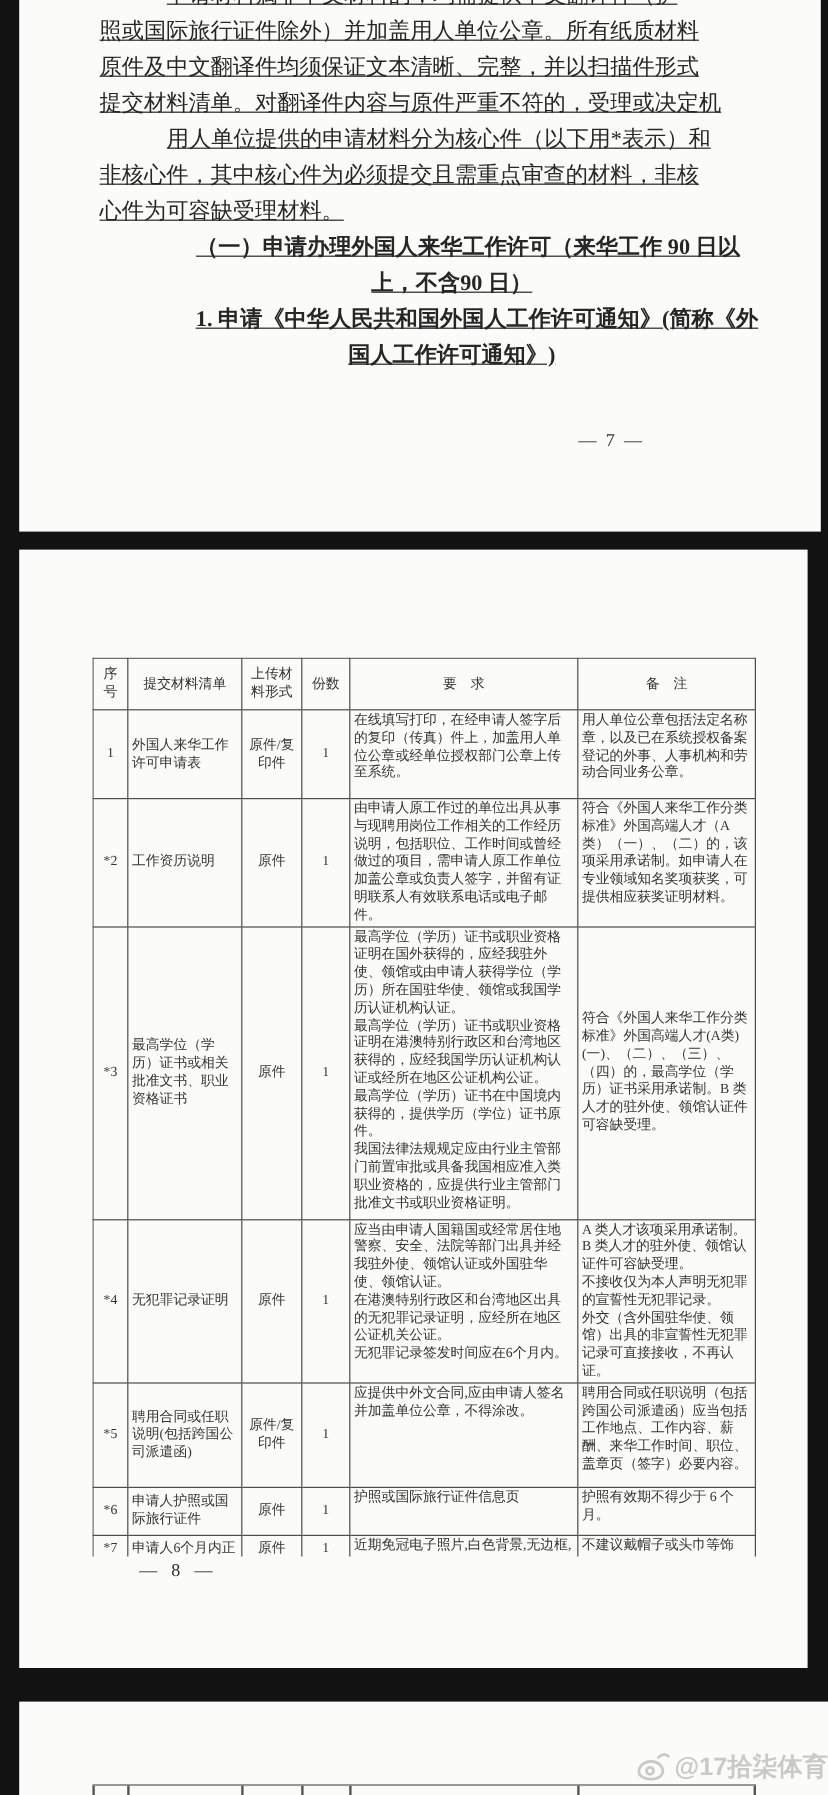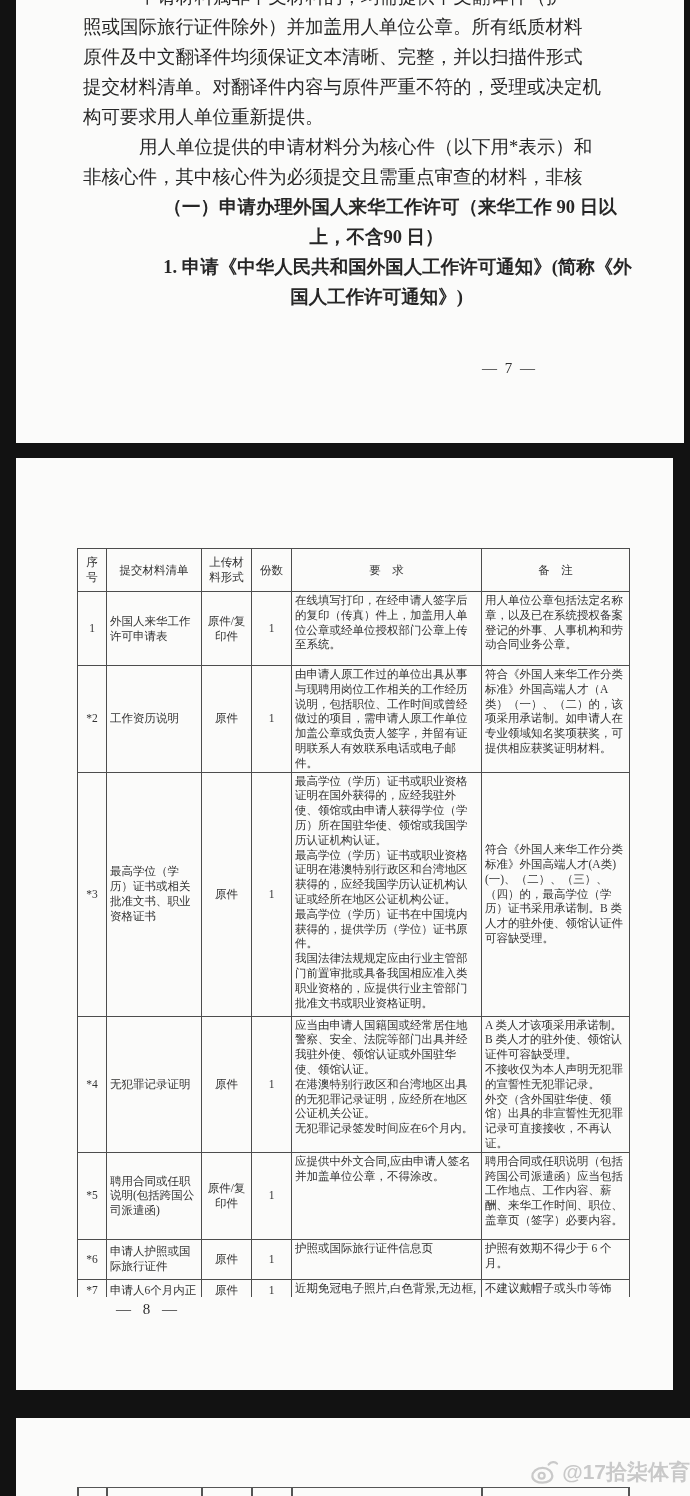--- a/index.html
+++ b/index.html
@@ -6,21 +6,21 @@
   .stage{position:relative;width:690px;height:1496px;background:#121212;overflow:hidden;
          font-family:"Liberation Serif","DejaVu Serif",serif;}
   .page{position:absolute;background:#fbfbfa;}
   .page7{left:16px;top:0;width:668px;height:443px;overflow:hidden;}
   .page8{left:16px;top:458px;width:657px;height:932px;overflow:hidden;}
   .page9{left:16px;top:1418px;width:674px;height:78px;overflow:hidden;}
 
   
   .p7-text{position:absolute;left:67px;top:-18px;right:14px;color:#262626;
            font-size:18.5px;line-height:30px;}
-  .p7-line{white-space:nowrap;}
+  .p7-line{white-space:nowrap;text-decoration:underline;}
   .ind-a{padding-left:56px;}
   .ind-b{padding-left:27px;}
   .ind-c{padding-left:42px;}
   .bold{font-weight:bold;text-align:center;}
   .p7-pagenum{position:absolute;left:466px;top:360px;color:#2e2e2e;
               font-size:15px;letter-spacing:2px;}
 
   
   .table-clip{position:absolute;left:61px;top:90px;width:555px;height:749px;overflow:hidden;}
   table.materials{border-collapse:collapse;table-layout:fixed;width:552px;
@@ -58,23 +58,23 @@
 <body>
 
 <div class="stage">
 
   <div class="page page7">
     <div class="p7-text">
       <div class="p7-line ind-a">申请材料属非中文材料的，均需提供中文翻译件（护</div>
       <div class="p7-line">照或国际旅行证件除外）并加盖用人单位公章。所有纸质材料</div>
       <div class="p7-line">原件及中文翻译件均须保证文本清晰、完整，并以扫描件形式</div>
       <div class="p7-line">提交材料清单。对翻译件内容与原件严重不符的，受理或决定机</div>
-      <div class="p7-line">构可要求用人单位重新提供。</div>
       <div class="p7-line ind-a">用人单位提供的申请材料分为核心件（以下用*表示）和</div>
       <div class="p7-line">非核心件，其中核心件为必须提交且需重点审查的材料，非核</div>
+      <div class="p7-line">心件为可容缺受理材料。</div>
       <div class="p7-line ind-b bold">（一）申请办理外国人来华工作许可（来华工作 90 日以</div>
       <div class="p7-line bold">上，不含90 日）</div>
       <div class="p7-line ind-c bold">1. 申请《中华人民共和国外国人工作许可通知》(简称《外</div>
       <div class="p7-line bold">国人工作许可通知》)</div>
     </div>
     <div class="p7-pagenum">— 7 —</div>
   </div>
 
   <div class="page page8">
     <div class="table-clip">

